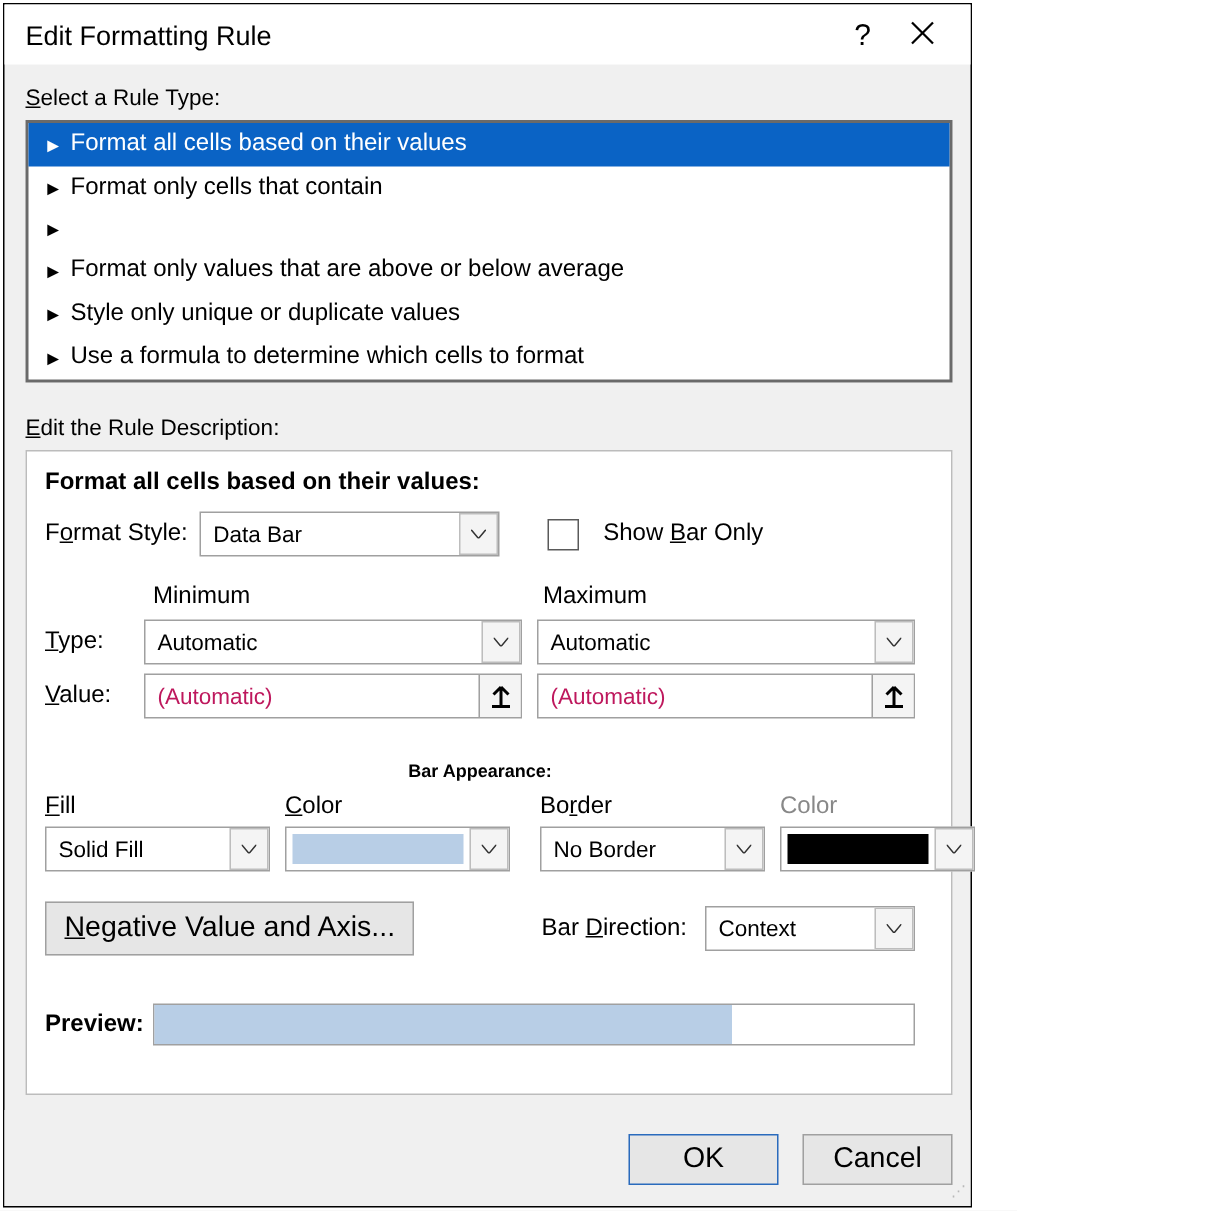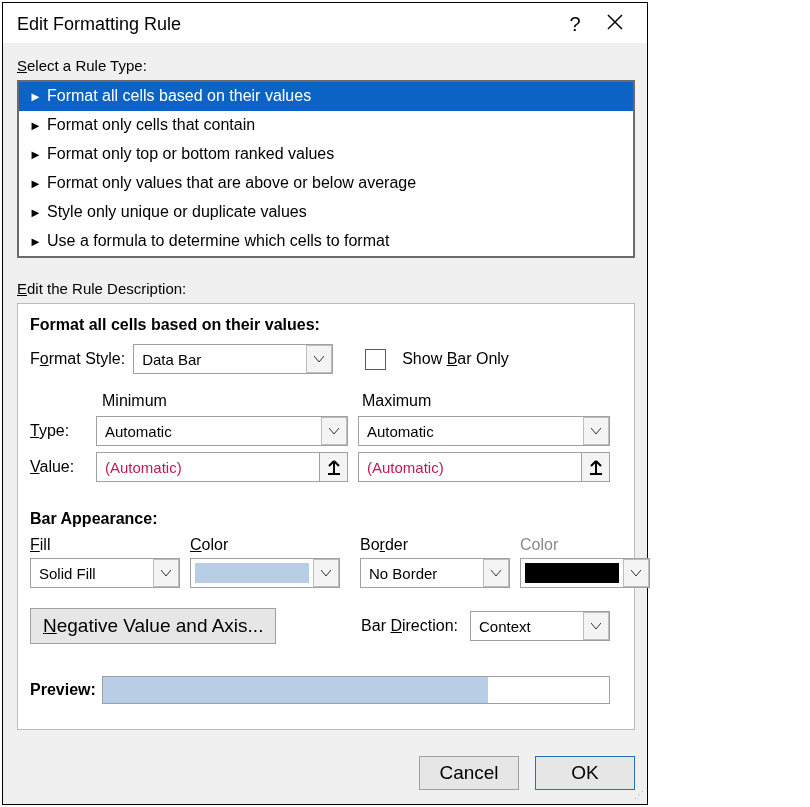--- a/index.html
+++ b/index.html
@@ -143,21 +143,21 @@
   }
   .field .ref-btn {
     width: 28px;
     border-left: 1px solid #a0a0a0;
     background: #f4f4f4;
     display: flex;
     align-items: center;
     justify-content: center;
   }
   .ref-btn svg { width: 14px; height: 16px; }
-  .bar-app-title { font-weight: bold; font-size: 16px; margin-top: 28px; margin-bottom: 8px;}
+  .bar-app-title { font-weight: bold; font-size: 12px; margin-top: 28px; margin-bottom: 8px; text-align: center;}
   .bar-app-grid {
     display: grid;
     grid-template-columns: 150px 150px 1fr 150px 130px;
     column-gap: 10px;
     row-gap: 4px;
     align-items: center;
   }
   .bar-app-grid .hdr { font-size: 16px; }
   .bar-app-grid .hdr.disabled { color: #888; }
   .color-combo .swatch {
@@ -241,21 +241,20 @@
       <div class="rule-item selected">
           <span class="arrow">►</span>
           <span>Format all cells based on their values</span>
         </div>
       <div class="rule-item">
           <span class="arrow">►</span>
           <span>Format only cells that contain</span>
         </div>
       <div class="rule-item">
           <span class="arrow">►</span>
-          <span>Format only top or bottom ranked values</span>
         </div>
       <div class="rule-item">
           <span class="arrow">►</span>
           <span>Format only values that are above or below average</span>
         </div>
       <div class="rule-item">
           <span class="arrow">►</span>
           <span>Style only unique or duplicate values</span>
         </div>
       <div class="rule-item">
@@ -394,18 +393,18 @@
         <span class="plabel">Preview:</span>
         <div class="preview-box">
           <div class="preview-bar" style="width:76%;background:#b8cee6"></div>
         </div>
       </div>
 
     </div>
   </div>
 
   <div class="footer">
+    <div class="button primary">OK</div>
     <div class="button">Cancel</div>
-    <div class="button primary">OK</div>
   </div>
 
   <div class="resize-grip">⋰</div>
 </div>
 
 </body></html>

